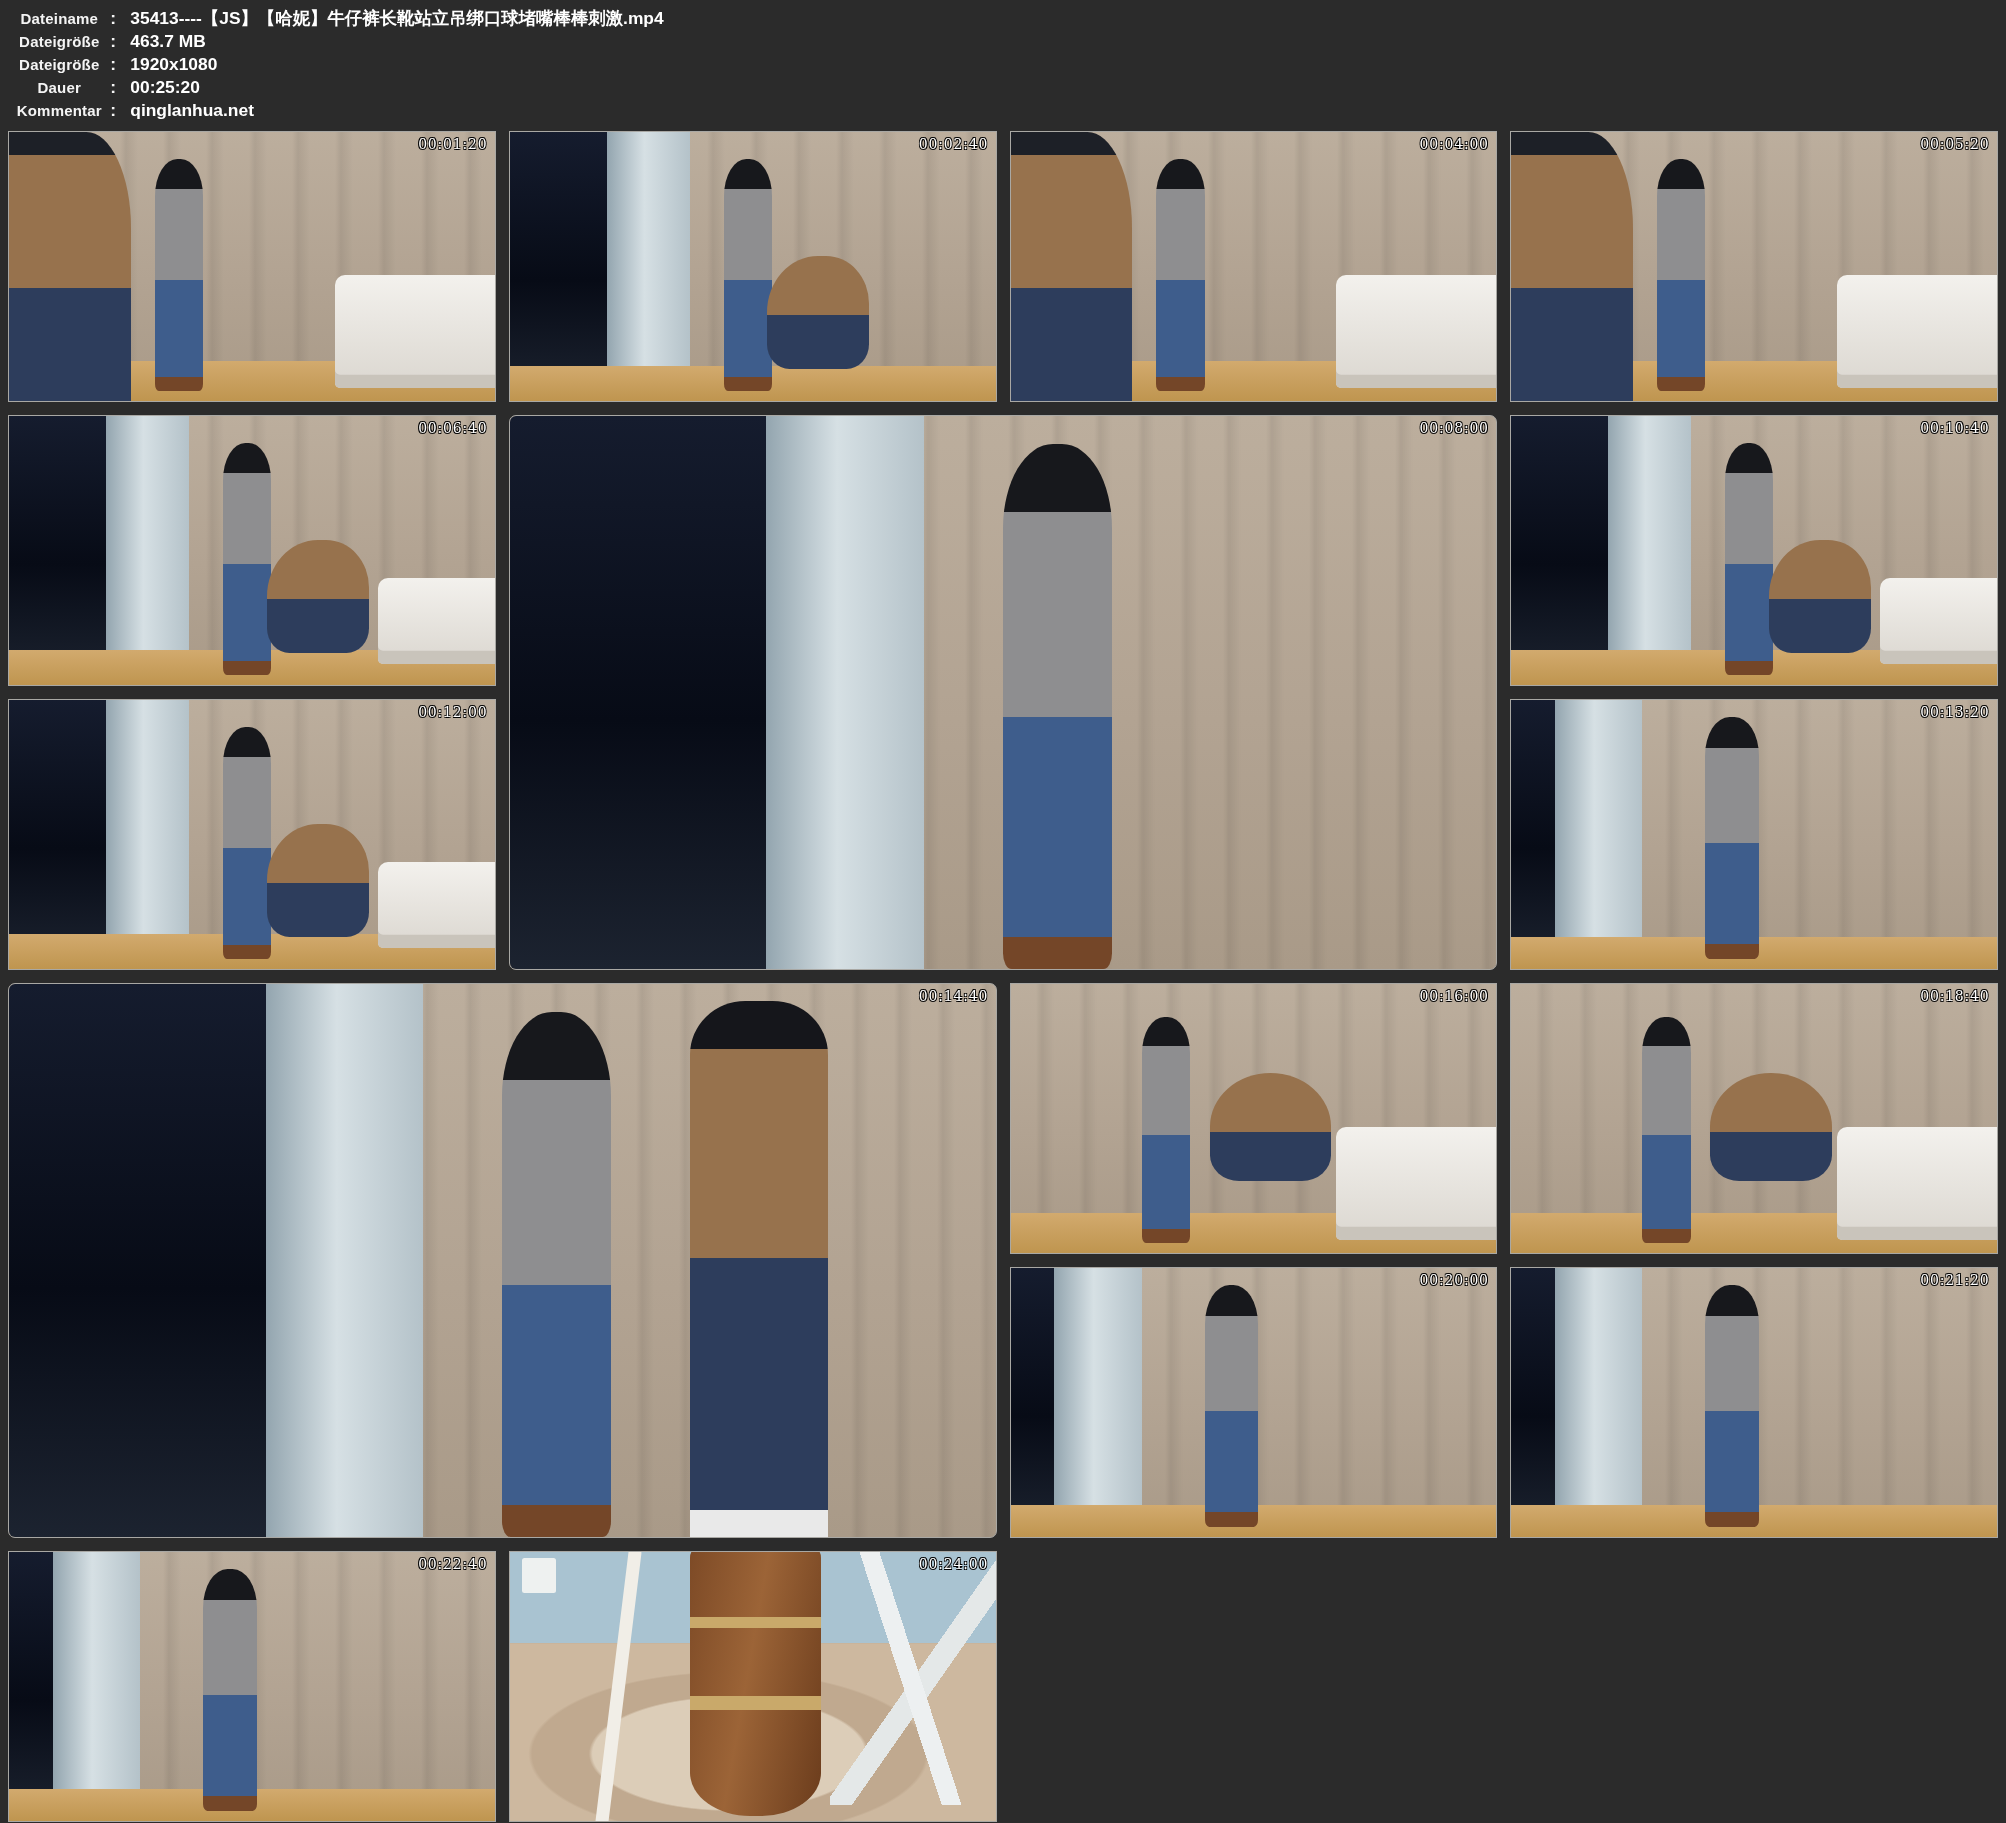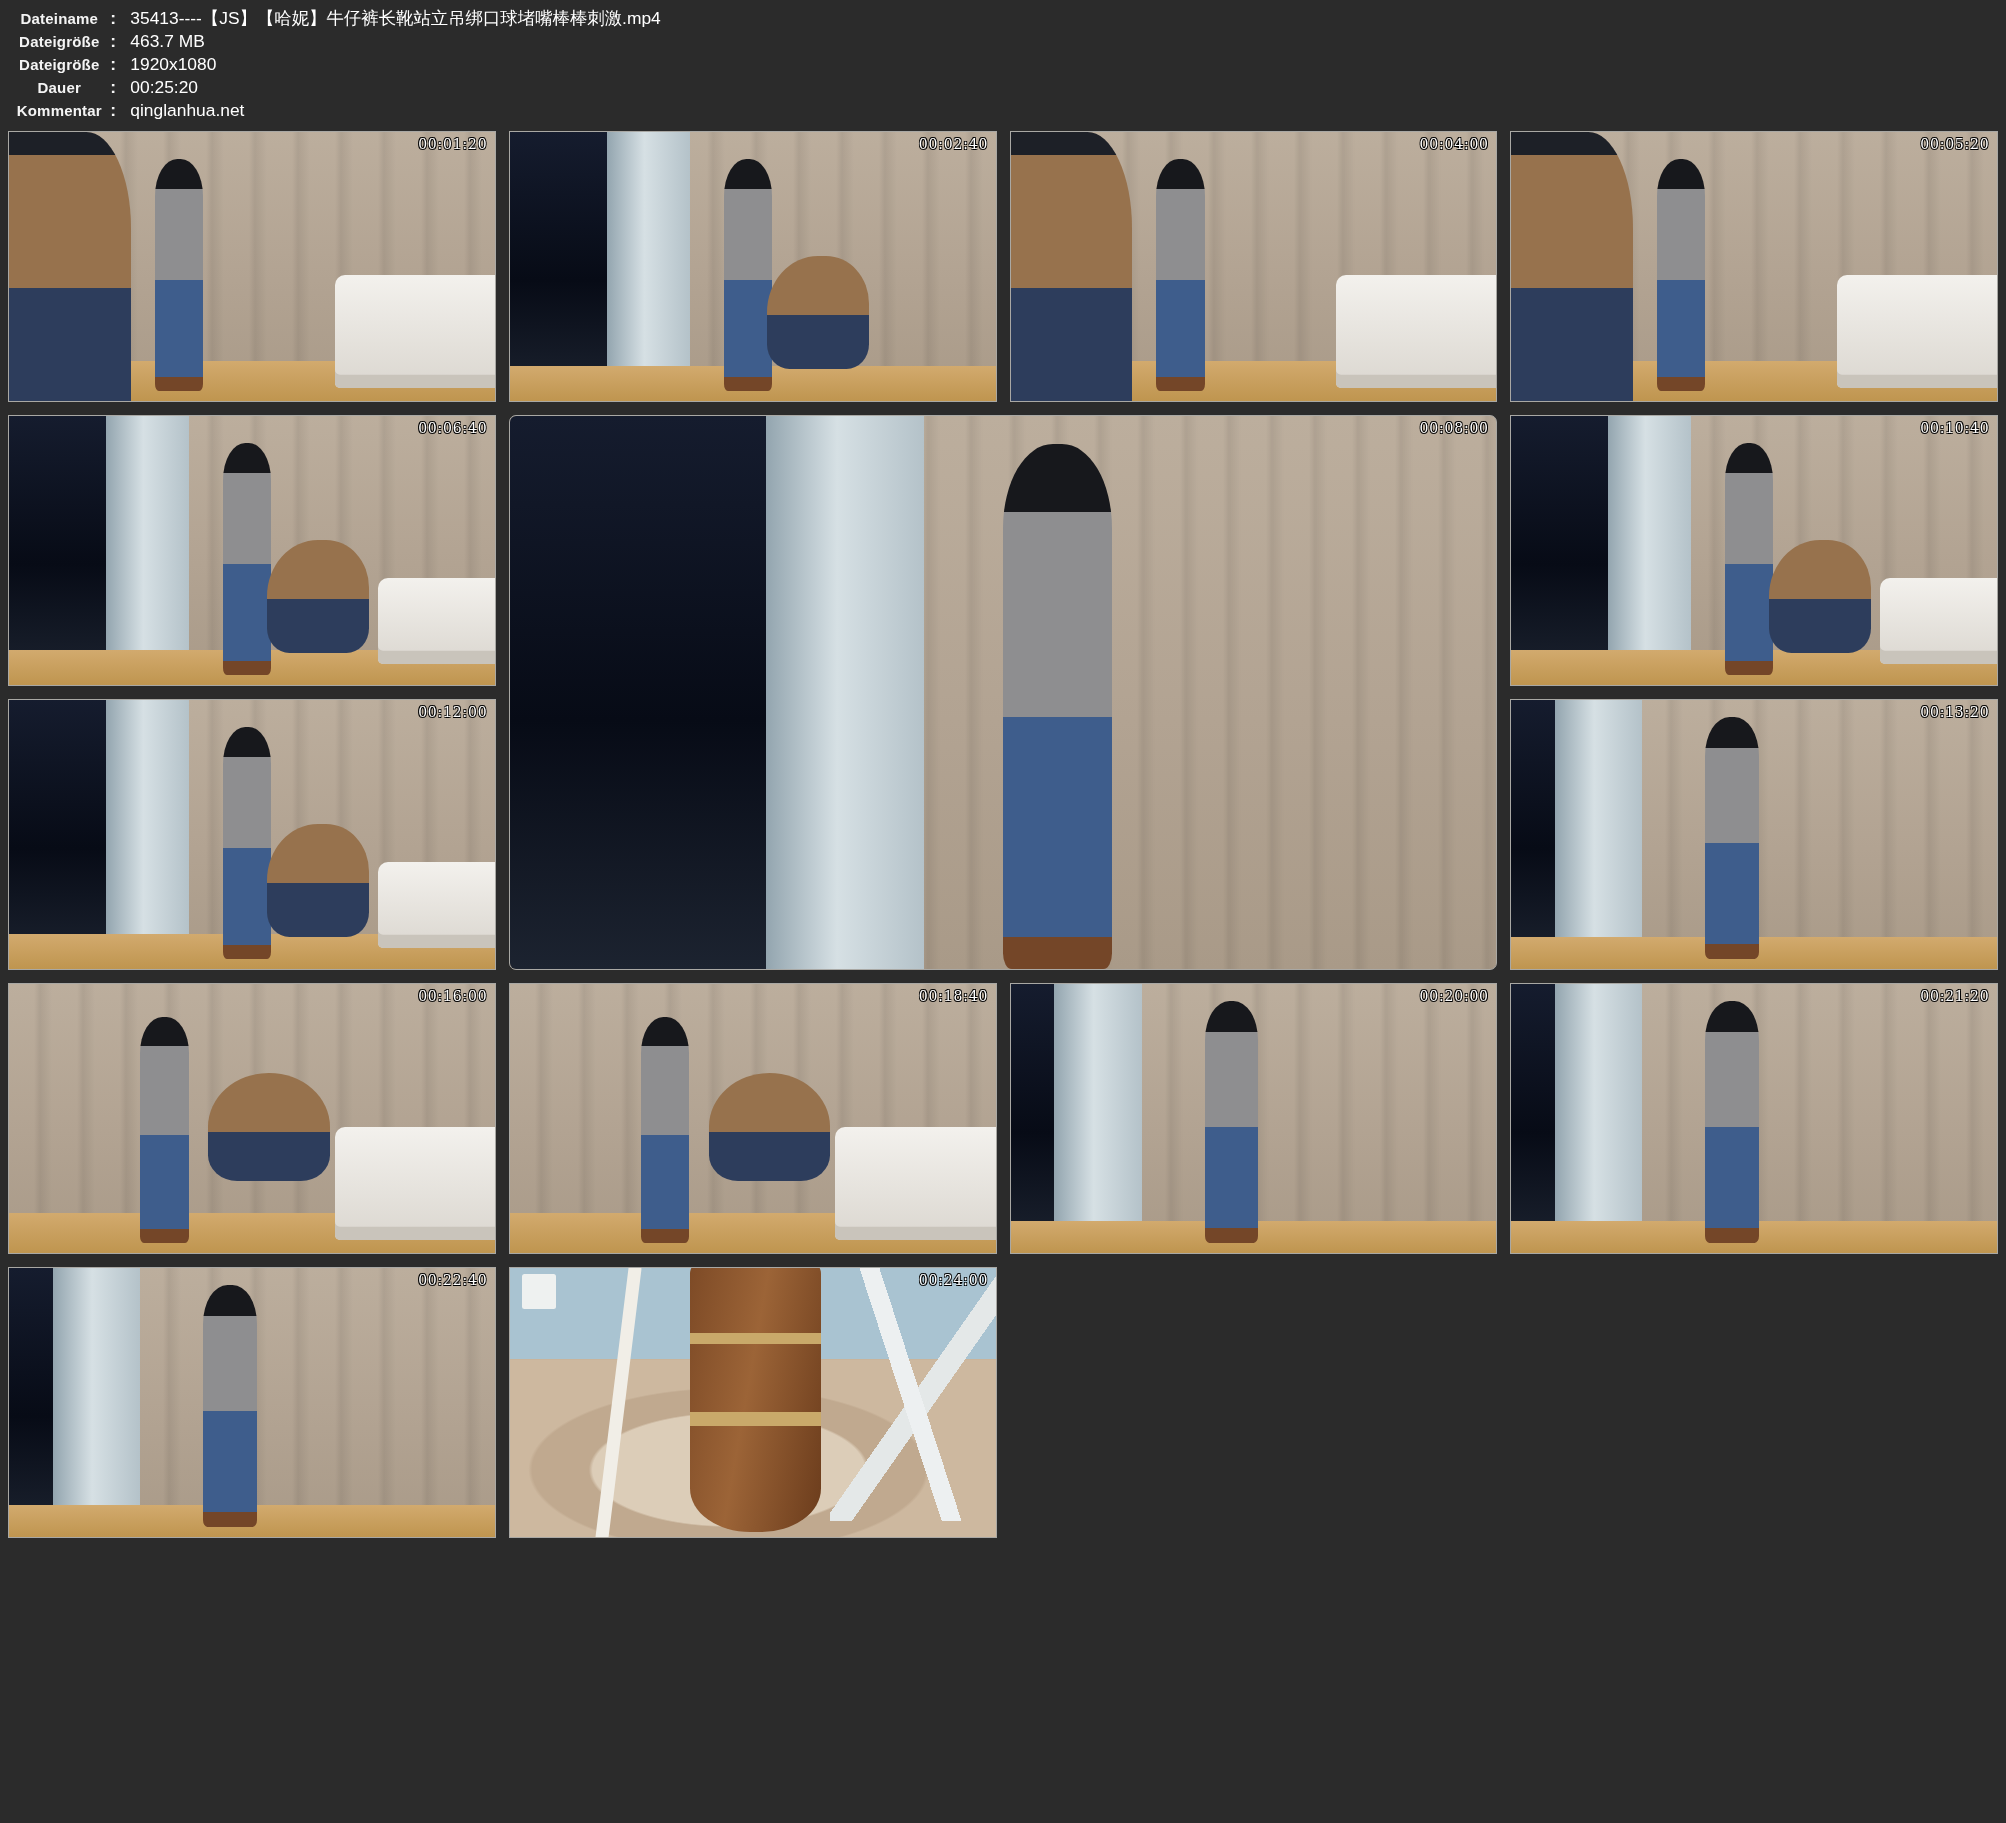--- a/index.html
+++ b/index.html
@@ -11,21 +11,21 @@
 
   
   .file-info{padding:7.4px 0 3.3px 8.3px;}
   .info-row{display:flex;align-items:baseline;line-height:23px;white-space:nowrap;}
   .info-row .lbl{
     width:102px;font-size:15px;font-weight:bold;color:#f4f4f4;
     letter-spacing:0.2px;
     text-align:center;
   }
   .info-row .sep{width:20px;font-size:17.4px;font-weight:bold;color:#f4f4f4;}
-  .info-row .val{font-size:17.4px;font-weight:normal;color:#ffffff;}
+  .info-row .val{font-size:17.4px;font-weight:bold;color:#ffffff;}
 
   
   .grid{
     display:grid;
     grid-template-columns:repeat(4,1fr);
     grid-auto-rows:279px;
     gap:5px;
     margin:1.7px 4.1px 5px 4.1px;
   }
   .thumb{
@@ -227,20 +227,27 @@
         <div class="ly figm"></div>
         <span class="ts">00:12:00</span>
       </figure>
       <figure class="thumb scene-standing">
         <div class="ly window"></div>
         <div class="ly pillar"></div>
         <div class="ly floor"></div>
         <div class="ly figw"></div>
         <span class="ts">00:13:20</span>
       </figure>
+      <figure class="thumb scene-big-standing-man big">
+        <div class="ly window"></div>
+        <div class="ly pillar"></div>
+        <div class="ly figw"></div>
+        <div class="ly figm"></div>
+        <span class="ts">00:14:40</span>
+      </figure>
       <figure class="thumb scene-bend">
         <div class="ly floor"></div>
         <div class="ly bed"></div>
         <div class="ly figw"></div>
         <div class="ly figm"></div>
         <span class="ts">00:16:00</span>
       </figure>
       <figure class="thumb scene-bend">
         <div class="ly floor"></div>
         <div class="ly bed"></div>

